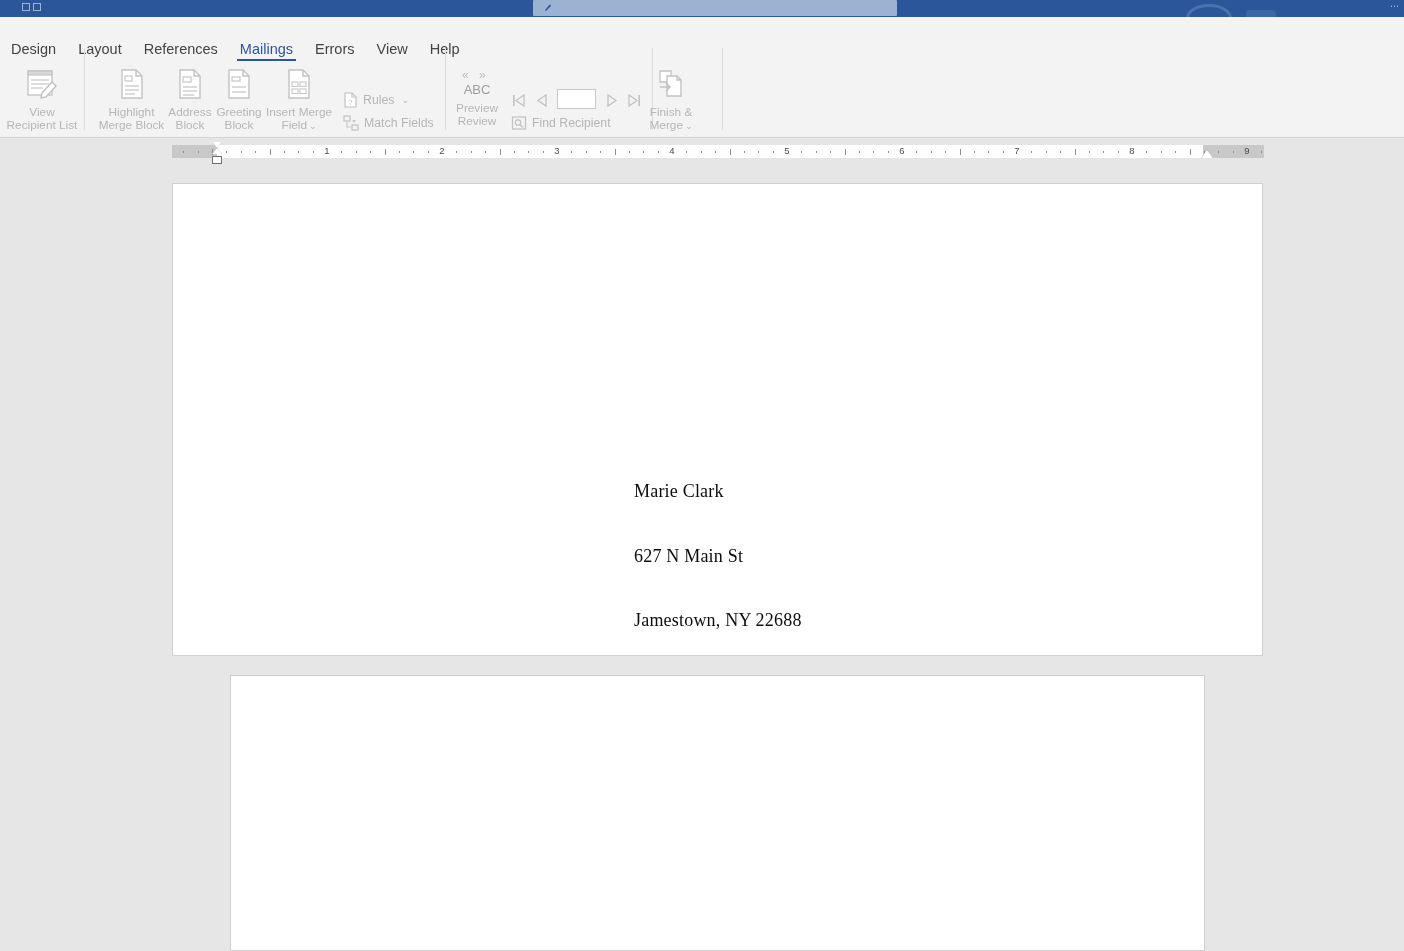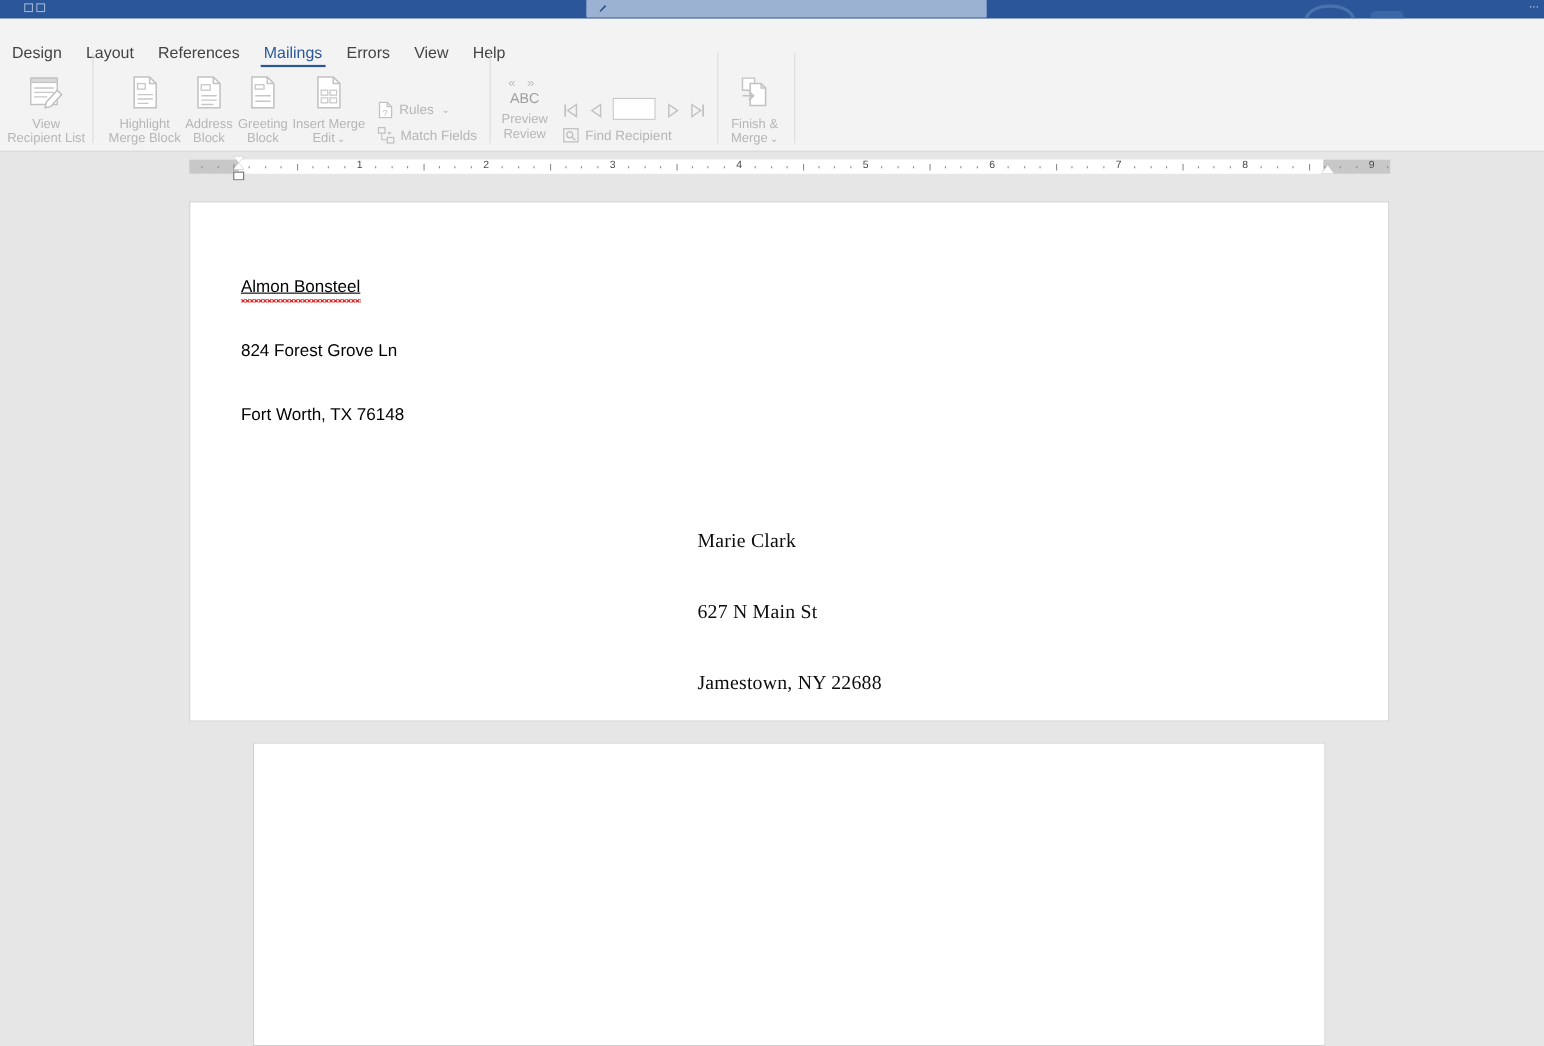--- a/index.html
+++ b/index.html
@@ -408,21 +408,21 @@
       <svg class="glyph" width="30" height="34" viewBox="0 0 30 34">
         <path d="M5 2 h14 l6 6 v22 h-20 z" fill="#fff" stroke="#c2c2c2" stroke-width="1.4"></path>
         <path d="M19 2 v6 h6" fill="none" stroke="#c2c2c2" stroke-width="1.4"></path>
         <rect x="8" y="14" width="6" height="4.5" fill="none" stroke="#c7c7c7" stroke-width="1.1"></rect>
         <rect x="16" y="14" width="6" height="4.5" fill="none" stroke="#c7c7c7" stroke-width="1.1"></rect>
         <rect x="8" y="21" width="6" height="4.5" fill="none" stroke="#c7c7c7" stroke-width="1.1"></rect>
         <rect x="16" y="21" width="6" height="4.5" fill="none" stroke="#c7c7c7" stroke-width="1.1"></rect>
       </svg>
       <span class="ln">Insert Merge</span>
       <span class="ln">
-        <span>Edit</span><span class="caret">⌄</span>
+        <span>Field</span><span class="caret">⌄</span>
       </span>
     </div>
 
     <div class="small-btn" style="left:343px; top:50px;">
       <svg width="15" height="16" viewBox="0 0 15 16">
         <path d="M2 1 h7 l4 4 v10 h-11 z" fill="#fff" stroke="#c2c2c2" stroke-width="1.2"></path>
         <path d="M9 1 v4 h4" fill="none" stroke="#c2c2c2" stroke-width="1.2"></path>
         <text x="5" y="13" font-size="8" fill="#bdbdbd" font-family="Liberation Sans, sans-serif">?</text>
       </svg>
       <span>Rules</span>
@@ -496,21 +496,21 @@
     <div class="small-btn" style="left:511px; top:96px;">
       <svg width="15" height="16" viewBox="0 0 15 16">
         <path d="M3 1 h6 l4 4 v10 h-10 z" fill="#fff" stroke="#c2c2c2" stroke-width="1.2"></path>
         <path d="M9 1 v4 h4" fill="none" stroke="#c2c2c2" stroke-width="1.2"></path>
       </svg>
       <span>Check for Errors</span>
     </div>
 
     <div class="grp-label" style="left:509px;">Preview Results</div>
 
-    <div class="big-btn" style="left:657px; top:26px; width:58px;">
+    <div class="big-btn" style="left:642px; top:26px; width:58px;">
       <svg class="glyph" width="32" height="34" viewBox="0 0 32 34">
         <path d="M5 3 h11 v11 h-11 z" fill="#fff" stroke="#c2c2c2" stroke-width="1.3"></path>
         <path d="M12 8 h10 l4 4 v16 h-14 z" fill="#fff" stroke="#c2c2c2" stroke-width="1.4"></path>
         <path d="M22 8 v4 h4" fill="none" stroke="#c2c2c2" stroke-width="1.3"></path>
         <path d="M5 19 h9 M11 15 l4 4 l-4 4" fill="none" stroke="#c2c2c2" stroke-width="1.5"></path>
       </svg>
       <span class="ln">Finish &amp;</span>
       <span class="ln">
         <span>Merge</span><span class="caret">⌄</span>
       </span>
@@ -604,25 +604,20 @@
     </div>
   <div class="indent-top"></div>
   <div class="indent-bot"></div>
   <div class="indent-sq"></div>
   <div class="indent-right"></div>
 </div>
 
 <div class="canvas">
 
   <div class="page page1">
-    <div class="addr-return">
-      <span class="ln"><span class="spell">Almon Bonsteel</span></span>
-      <span class="ln">824 Forest Grove Ln</span>
-      <span class="ln">Fort Worth, TX 76148</span>
-    </div>
 
     <div class="addr-delivery">
       <span class="ln">Marie Clark</span>
       <span class="ln">627 N Main St</span>
       <span class="ln">Jamestown, NY 22688</span>
     </div>
   </div>
 
   <div class="page page2"></div>
 

